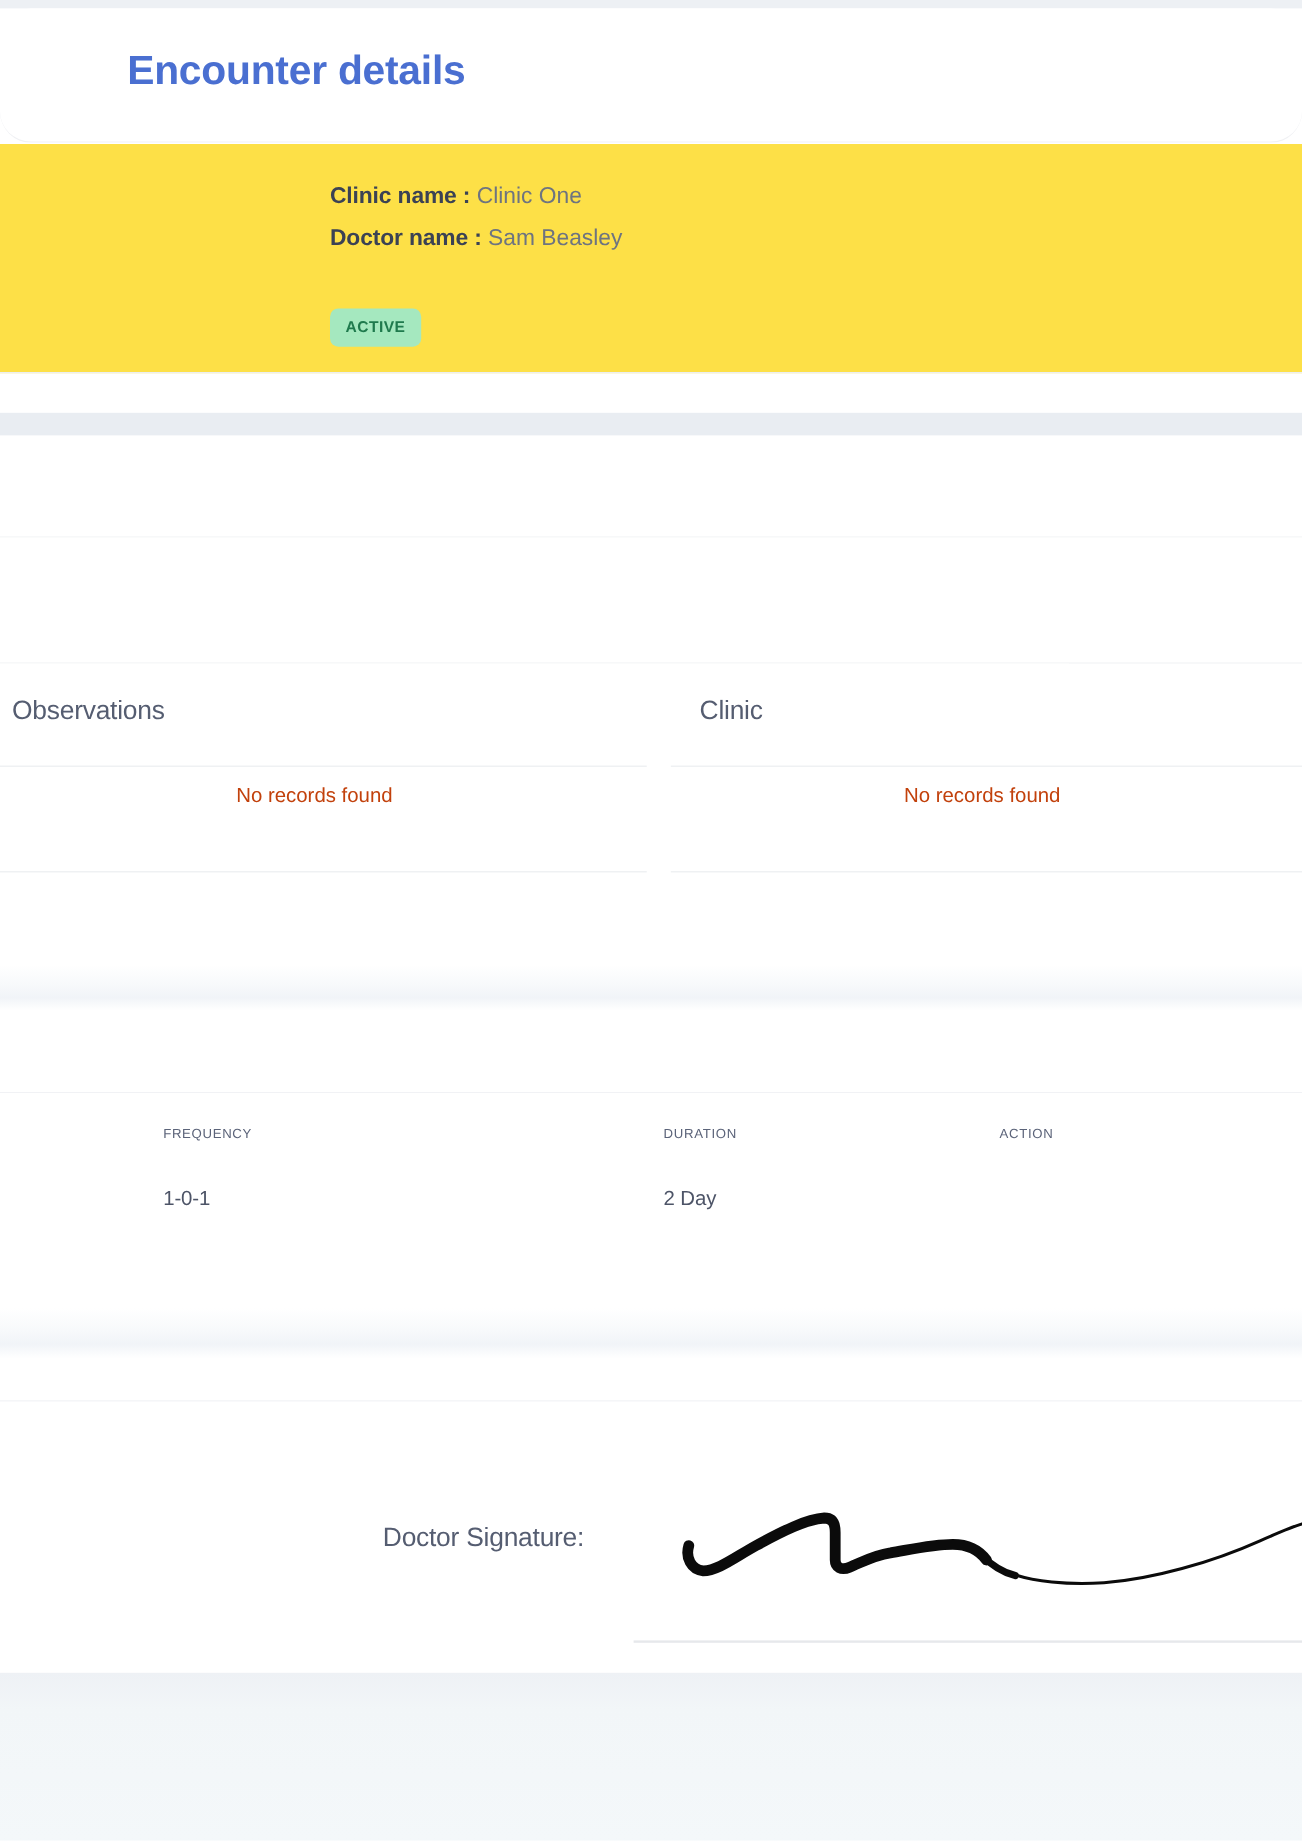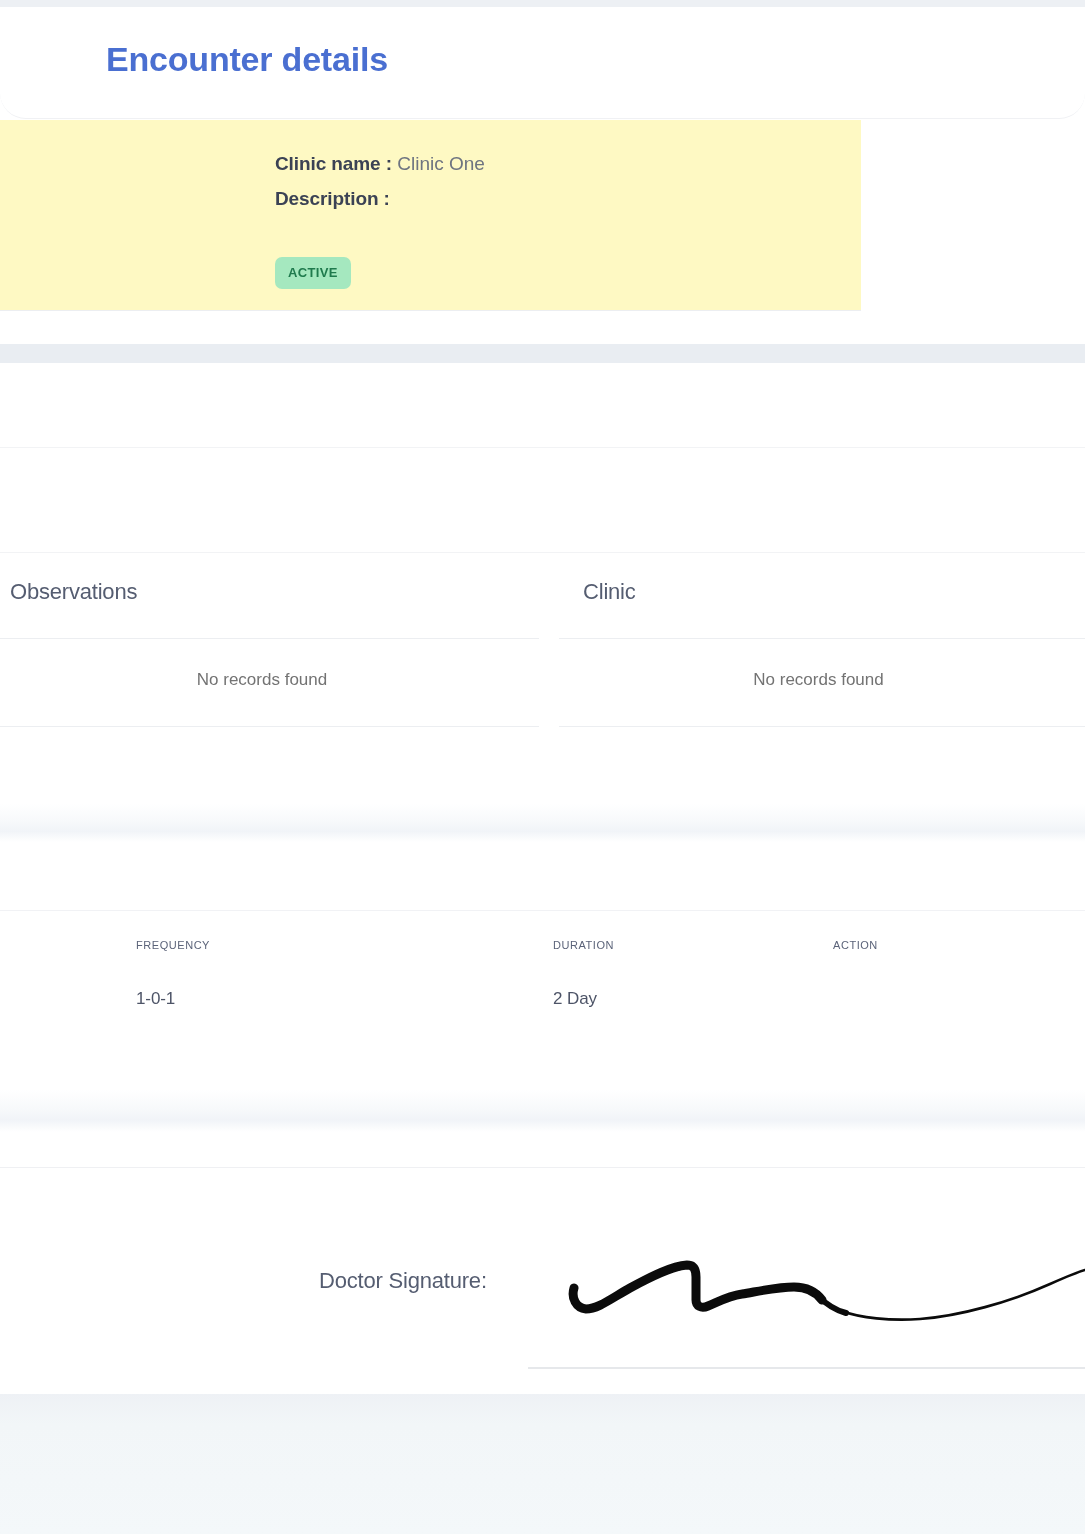--- a/index.html
+++ b/index.html
@@ -42,22 +42,22 @@
     font-weight: 700;
     letter-spacing: -0.2px;
     color: #4a6fd1;
     white-space: nowrap;
   }
 
   
   .meta-band {
     position: absolute;
     left: 0; top: 120px;
-    width: 861px; height: 191px;
-    background: #fef9c3;
+    width: 1085px; height: 191px;
+    background: #fde047;
     border-bottom: 1px solid #eceef1;
   }
   .meta-list {
     position: absolute;
     left: 275px; top: 26px;
   }
   .meta-row {
     font-size: 19px;
     line-height: 35px;
     white-space: nowrap;
@@ -136,25 +136,25 @@
     height: 1px;
     background: #eceef1;
   }
   .records-col.left  .col-rule { left: 0px;  right: 1px;  }
   .records-col.right .col-rule { left: 1px;  right: 0px;  }
   .col-rule.top    { top: 85px; }
   .col-rule.bottom { top: 173px; }
 
   .no-records {
     position: absolute;
-    top: 117px;
+    top: 100px;
     width: 100%;
     text-align: center;
     font-size: 17px;
-    color: #737373;
+    color: #c2410c;
     white-space: nowrap;
   }
   .records-col.left  .no-records { left: 0; padding-right: 16px; }
   .records-col.right .no-records { left: 0; padding-right: 6px;  }
 
   
   .soft-band {
     position: absolute;
     left: 0;
     width: 1085px;
@@ -254,25 +254,25 @@
 </div>
 
 <div class="meta-band">
   <div class="meta-list">
 
     <div class="meta-row">
       <span class="meta-label">Clinic name :</span>
       <span class="meta-value">Clinic One</span>
     </div>
 
-
     <div class="meta-row">
-      <span class="meta-label">Description :</span>
-      <span class="meta-value"></span>
+      <span class="meta-label">Doctor name :</span>
+      <span class="meta-value">Sam Beasley</span>
     </div>
+
 
   </div>
 
   <span class="status-badge">ACTIVE</span>
 </div>
 
 <div class="gray-band gray-band-1"></div>
 
 <div class="panel-blank b1"></div>
 <div class="panel-blank b2"></div>

